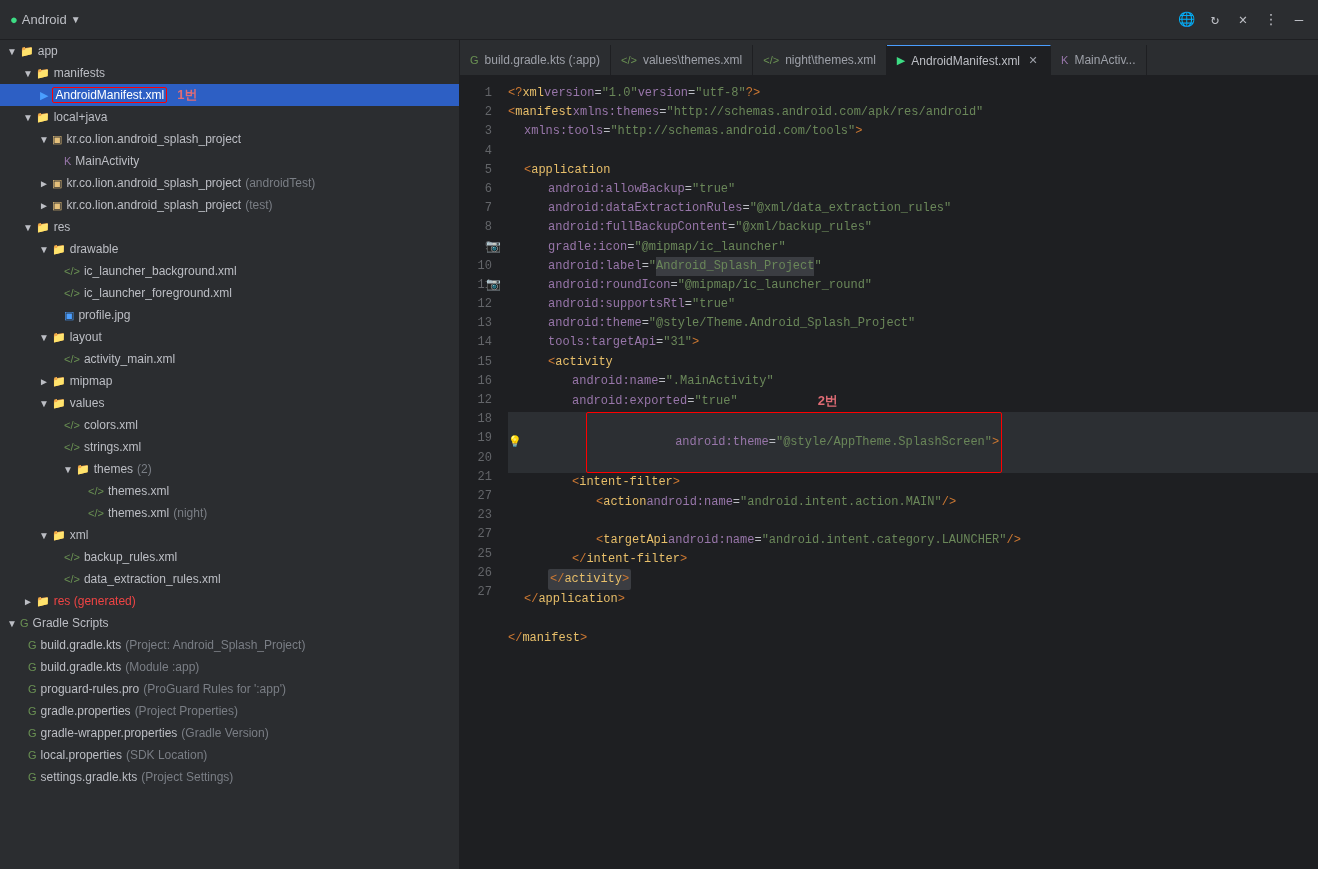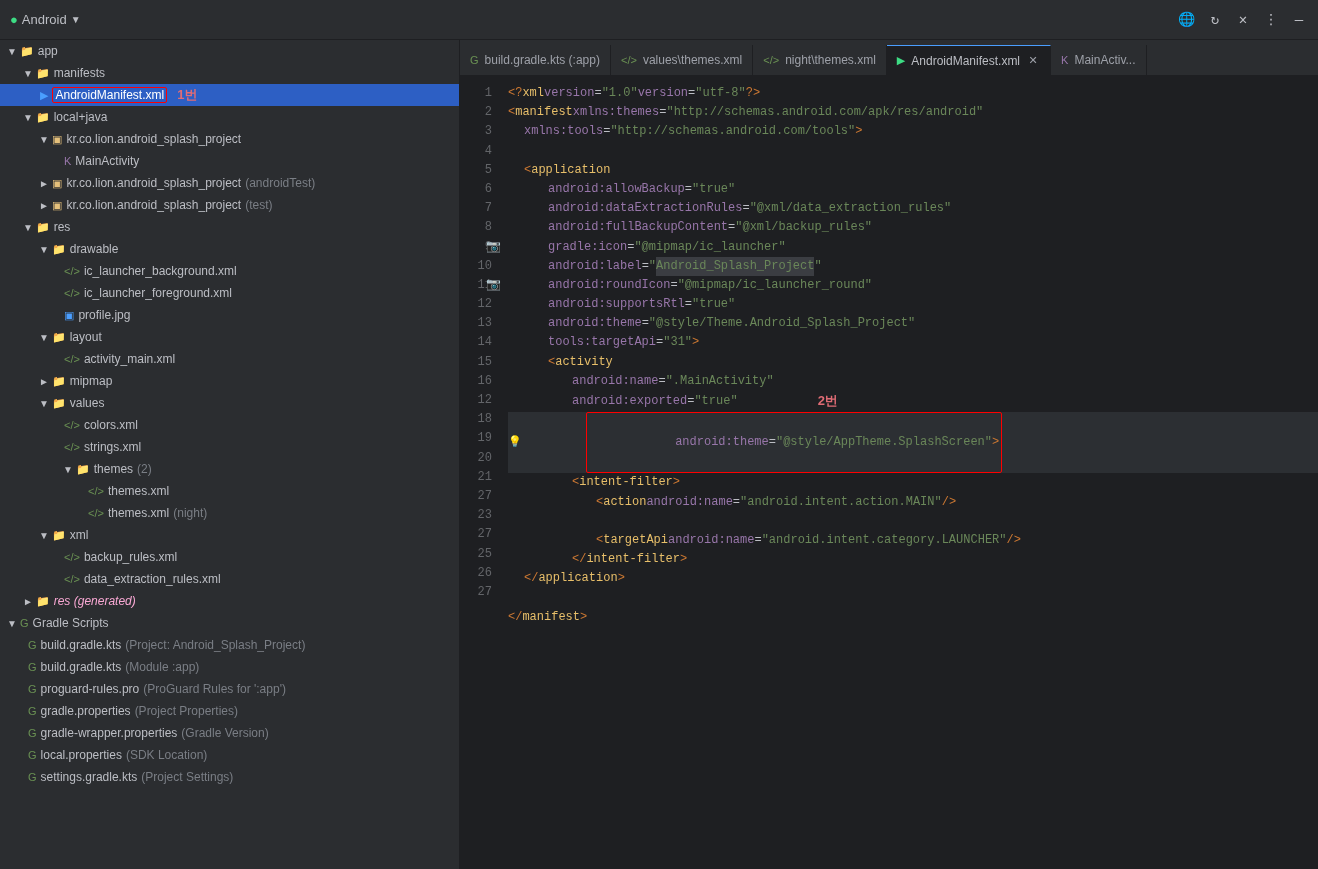--- a/index.html
+++ b/index.html
@@ -388,21 +388,21 @@
       <span class="indent" style="width:60px;"></span>
       <span class="arrow" style="width:4px;"></span>
       <span class="file-icon" style="color:#6a9153;">&lt;/&gt;</span>
       <span>data_extraction_rules.xml</span>
     </div>
 
     <div class="tree-item">
       <span class="indent" style="width:20px;"></span>
       <span class="arrow">►</span>
       <span class="file-icon" style="color:#e5c07b;">📁</span>
-      <span style="color:#f9a8d4;font-style:italic;">res (generated)</span>
+      <span style="color:#ef4444;">res (generated)</span>
     </div>
 
     <div class="tree-item">
       <span class="indent" style="width:4px;"></span>
       <span class="arrow">▼</span>
       <span class="file-icon" style="color:#6a9153;">G</span>
       <span>Gradle Scripts</span>
     </div>
 
     <div class="tree-item">
@@ -609,20 +609,23 @@
         <div class="line">&nbsp;</div>
 
         <div class="line">
           <span style="padding-left:88px;"></span><span class="c-punct">&lt;</span><span class="c-tag">targetApi</span> <span class="c-attr">android:name</span><span class="c-bracket">=</span><span class="c-val">"android.intent.category.LAUNCHER"</span> <span class="c-punct">/&gt;</span>
         </div>
 
         <div class="line">
           <span style="padding-left:64px;"></span><span class="c-punct">&lt;/</span><span class="c-tag">intent-filter</span><span class="c-punct">&gt;</span>
         </div>
 
+        <div class="line">
+          <span style="padding-left:40px;"></span><span style="background:#3b3d42;padding:1px 2px;border-radius:2px;"><span class="c-punct">&lt;/</span><span class="c-tag">activity</span><span class="c-punct">&gt;</span></span>
+        </div>
 
         <div class="line">
           <span style="padding-left:16px;"></span><span class="c-punct">&lt;/</span><span class="c-tag">application</span><span class="c-punct">&gt;</span>
         </div>
 
         <div class="line">&nbsp;</div>
 
         <div class="line">
           <span class="c-punct">&lt;/</span><span class="c-tag">manifest</span><span class="c-punct">&gt;</span>
         </div>

